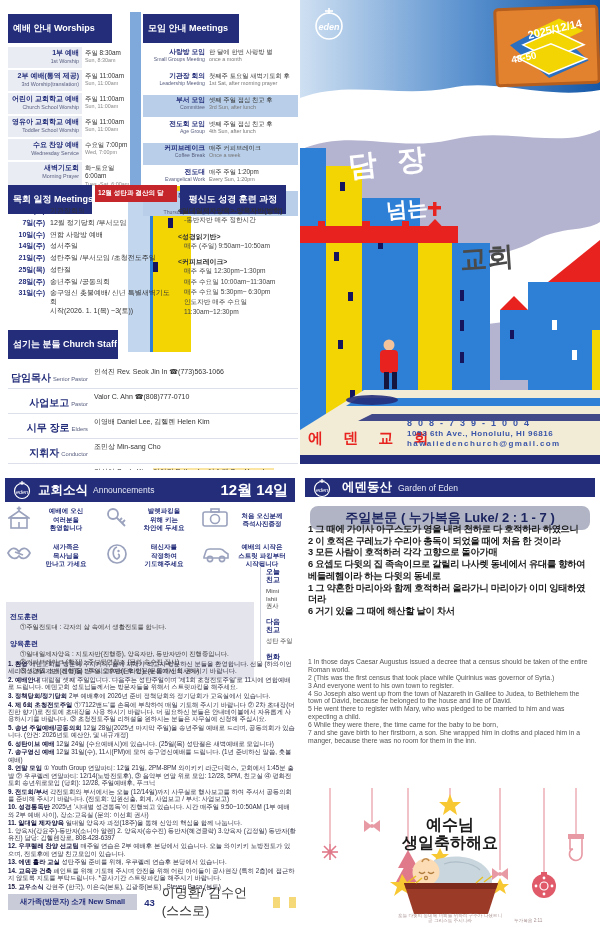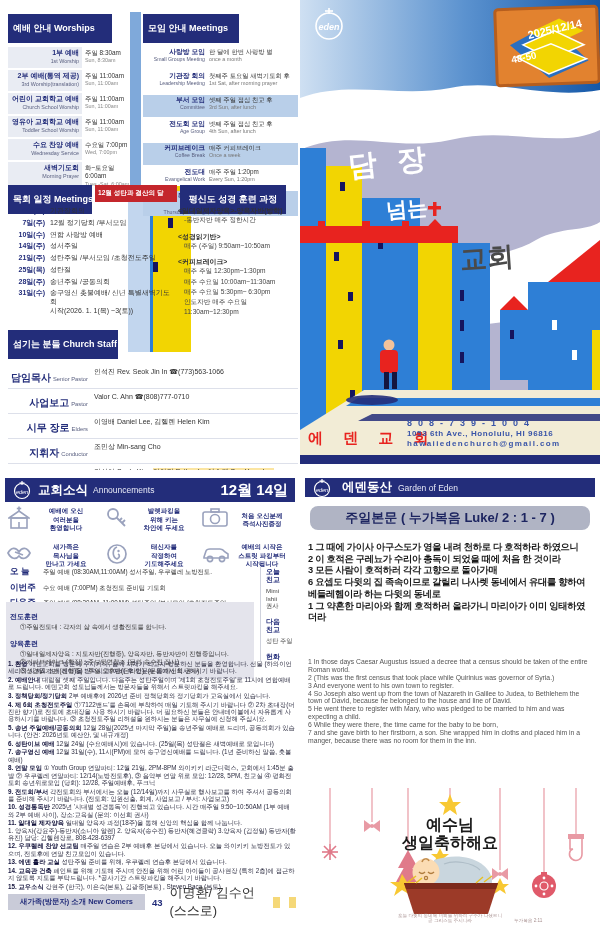--- a/index.html
+++ b/index.html
@@ -98,21 +98,21 @@
   .nc-mark{width:7px;height:11px;background:#f5d878;flex:none;}
   .nc-mark.m2{margin-left:2px;}
 
   
   .gard-head{position:absolute;left:5px;top:8px;width:290px;height:19px;background:#232d7a;
              display:flex;align-items:center;padding:0 7px;box-sizing:border-box;}
   .gard-head .t-ko{color:#fff;font-weight:bold;font-size:12.5px;margin:0 6px 0 10px;}
   .gard-head .t-en{color:#e8eaf6;font-size:8.5px;}
   .passage-pill{position:absolute;left:10px;top:36px;width:280px;background:#b0b4c4;border-radius:8px;
                 color:#1d2560;font-weight:bold;font-size:13px;text-align:center;padding:3px 0;}
-  .v-ko{position:absolute;left:8px;top:54px;width:286px;margin-top:18px;}
+  .v-ko{position:absolute;left:8px;top:54px;width:286px;}
   .v-ko p{margin:0;font-size:9.3px;font-weight:600;color:#1a1a1a;line-height:1.26;letter-spacing:-0.3px;}
   .v-en{position:absolute;left:8px;top:188px;width:286px;}
   .v-en p{margin:0;font-size:6.8px;color:#555;line-height:1.16;}
   .g-art{position:absolute;left:4px;top:318px;width:292px;height:136px;}
 </style>
 </head>
 <body>
 
 <section class="page" id="page-tl">
   <div class="door-band"></div>
@@ -587,37 +587,20 @@
               <circle cx="20" cy="15" r="2.6"></circle>
             </g>
           </svg>
       </span>
       <span class="tile-t">예배의 시작은
 스트릿 파킹부터
 시작됩니다</span>
     </div>
   </div>
 
-  <div class="week">
-
-      <div class="wk-row">
-        <span class="wk-l">오 늘</span>
-        <span class="wk-t">주일 예배 (08:30AM,11:00AM) 성서주일, 우쿠렐레 노방전도.</span>
-      </div>
-
-      <div class="wk-row">
-        <span class="wk-l">이번주</span>
-        <span class="wk-t">수요 예배 (7:00PM) 초청전도 준비팀 기도회</span>
-      </div>
-
-      <div class="wk-row">
-        <span class="wk-l">다음주</span>
-        <span class="wk-t">주일 예배 (08:30AM, 11:00AM) 성탄주일 /부서모임 /초청전도주일</span>
-      </div>
-    </div>
 
   <div class="trainbox">
     <span class="tb-label">전도훈련</span>
     <div class="tb-lines">①주일전도대 : 각자의 삶 속에서 생활전도를 합니다.</div>
     <span class="tb-label">양육훈련</span>
     <div class="tb-lines">①일대일제자양육 : 지도자반(진행중), 양육자반, 동반자반이 진행중입니다.
 ②커피브레이크 (확장) : 주보뒷면참조 (문의 송수진 집사)
 ③성경읽기반 (진행중) : 주일 오후반(온라인). (문의:이선희 권사)</div>
   </div>
 
@@ -721,21 +704,21 @@
       </div>
 
       <div class="ann">
         <span class="ann-no">15.</span>
         <span class="ann-t">교우소식</span>
         <span class="ann-b">강현주 (한국), 이은숙(본토), 김광중(본토) , Steven Baca (본토)</span>
       </div>
     </div>
 
   <div class="newcomers">
-    <span class="nc-pill">새가족(방문자) 소개 New Comers</span>
+    <span class="nc-pill">새가족(방문자) 소개 New Small</span>
     <span class="nc-count">43</span>
     <span class="nc-names">이명환/ 김수언 (스스로)</span>
     <span class="nc-mark" style="margin-left:auto;"></span>
     <span class="nc-mark m2"></span>
   </div>
 </section>
 
 <section class="page" id="page-garden">
   <div class="gard-head">
     <svg width="20" height="20" viewBox="0 0 20 20">
@@ -750,20 +733,21 @@
 
   <div class="passage-pill">주일본문 ( 누가복음 Luke/ 2 : 1 - 7 )</div>
 
   <div class="v-ko">
 
   <p>1 그 때에 가이사 아구스도가 영을 내려 천하로 다 호적하라 하였으니</p>
       <p>2 이 호적은 구레뇨가 수리아 총독이 되었을 때에 처음 한 것이라</p>
       <p>3 모든 사람이 호적하러 각각 고향으로 돌아가매</p>
       <p>6 요셉도 다윗의 집 족속이므로 갈릴리 나사렛 동네에서 유대를 향하여 베들레헴이라 하는 다윗의 동네로</p>
       <p>1 그 약혼한 마리아와 함께 호적하러 올라가니 마리아가 이미 잉태하였더라</p>
+      <p>6 거기 있을 그 때에 해산할 날이 차서</p>
     </div>
 
   <div class="v-en">
 
   <p>1  In those days Caesar Augustus issued a decree that a census should be taken of the entire Roman world.</p>
       <p>2 (This was the first census that took place while Quirinius was governor of Syria.)</p>
       <p>3 And everyone went to his own town to register.</p>
       <p>4 So Joseph also went up from the town of Nazareth in Galilee to Judea, to Bethlehem the town of David, because he belonged to the house and line of David.</p>
       <p>5 He went there to register with Mary, who was pledged to be married to him and was expecting a child.</p>
       <p>6 While they were there, the time came for the baby to be born,</p>

